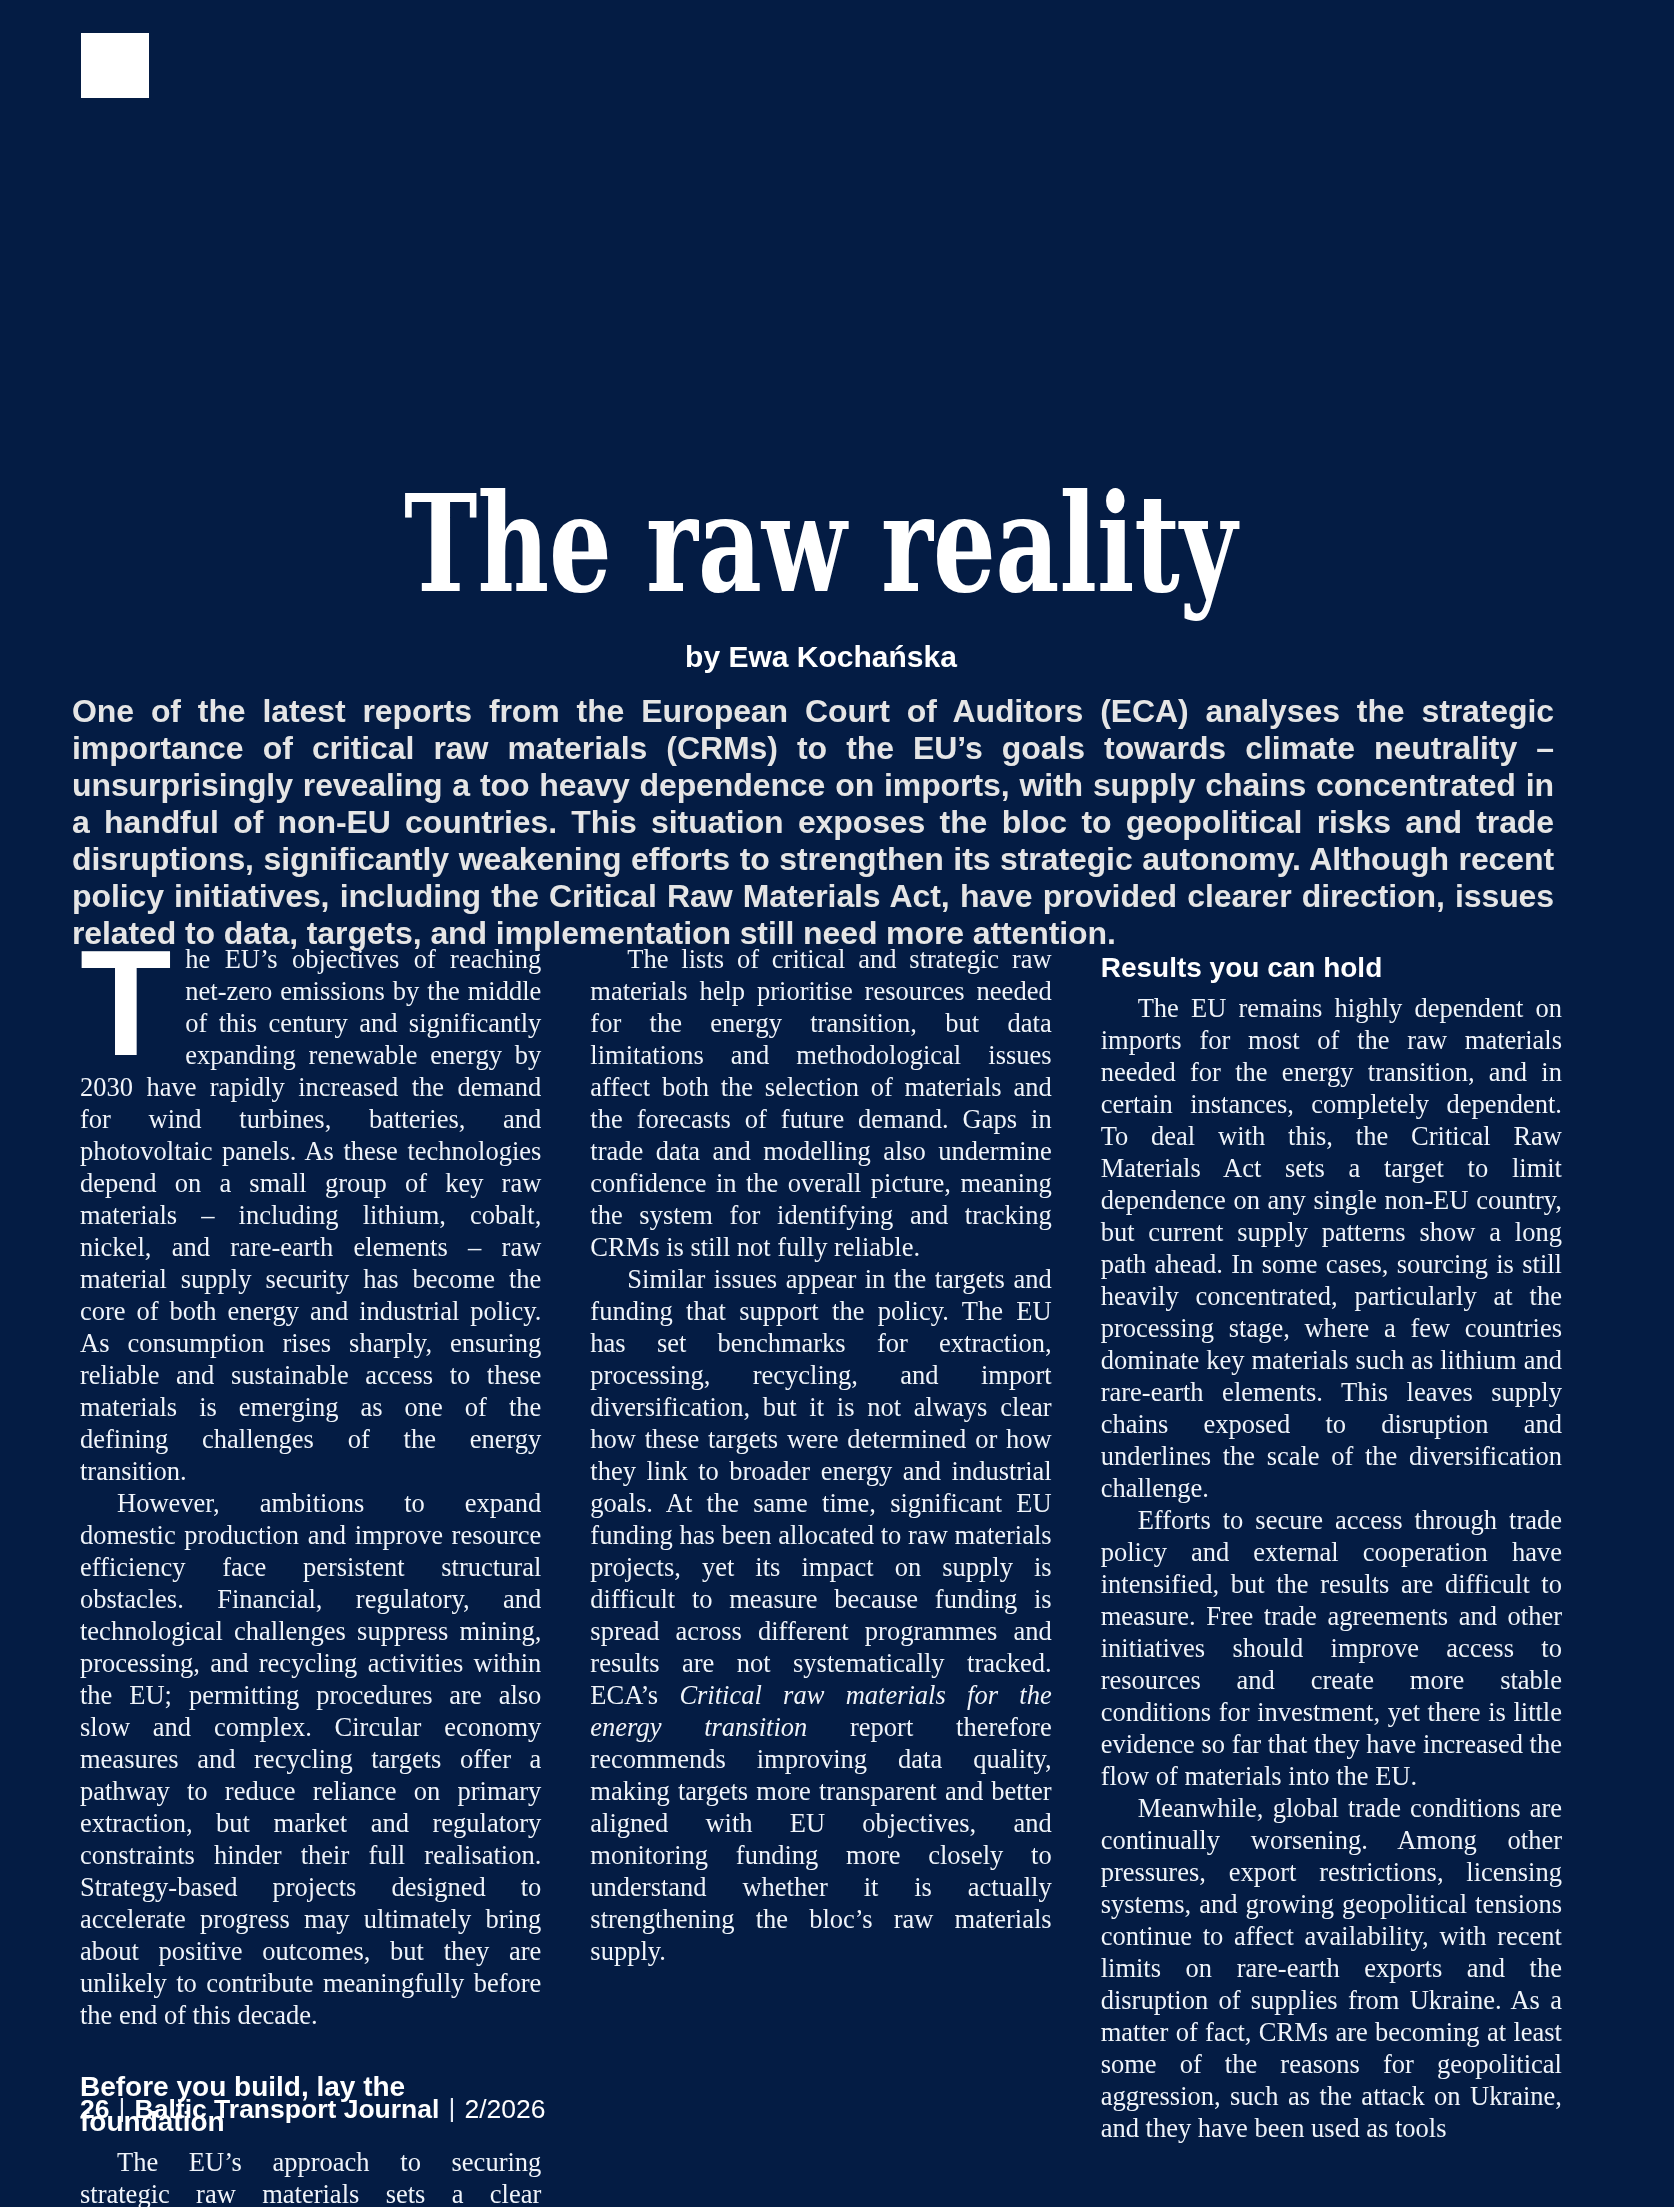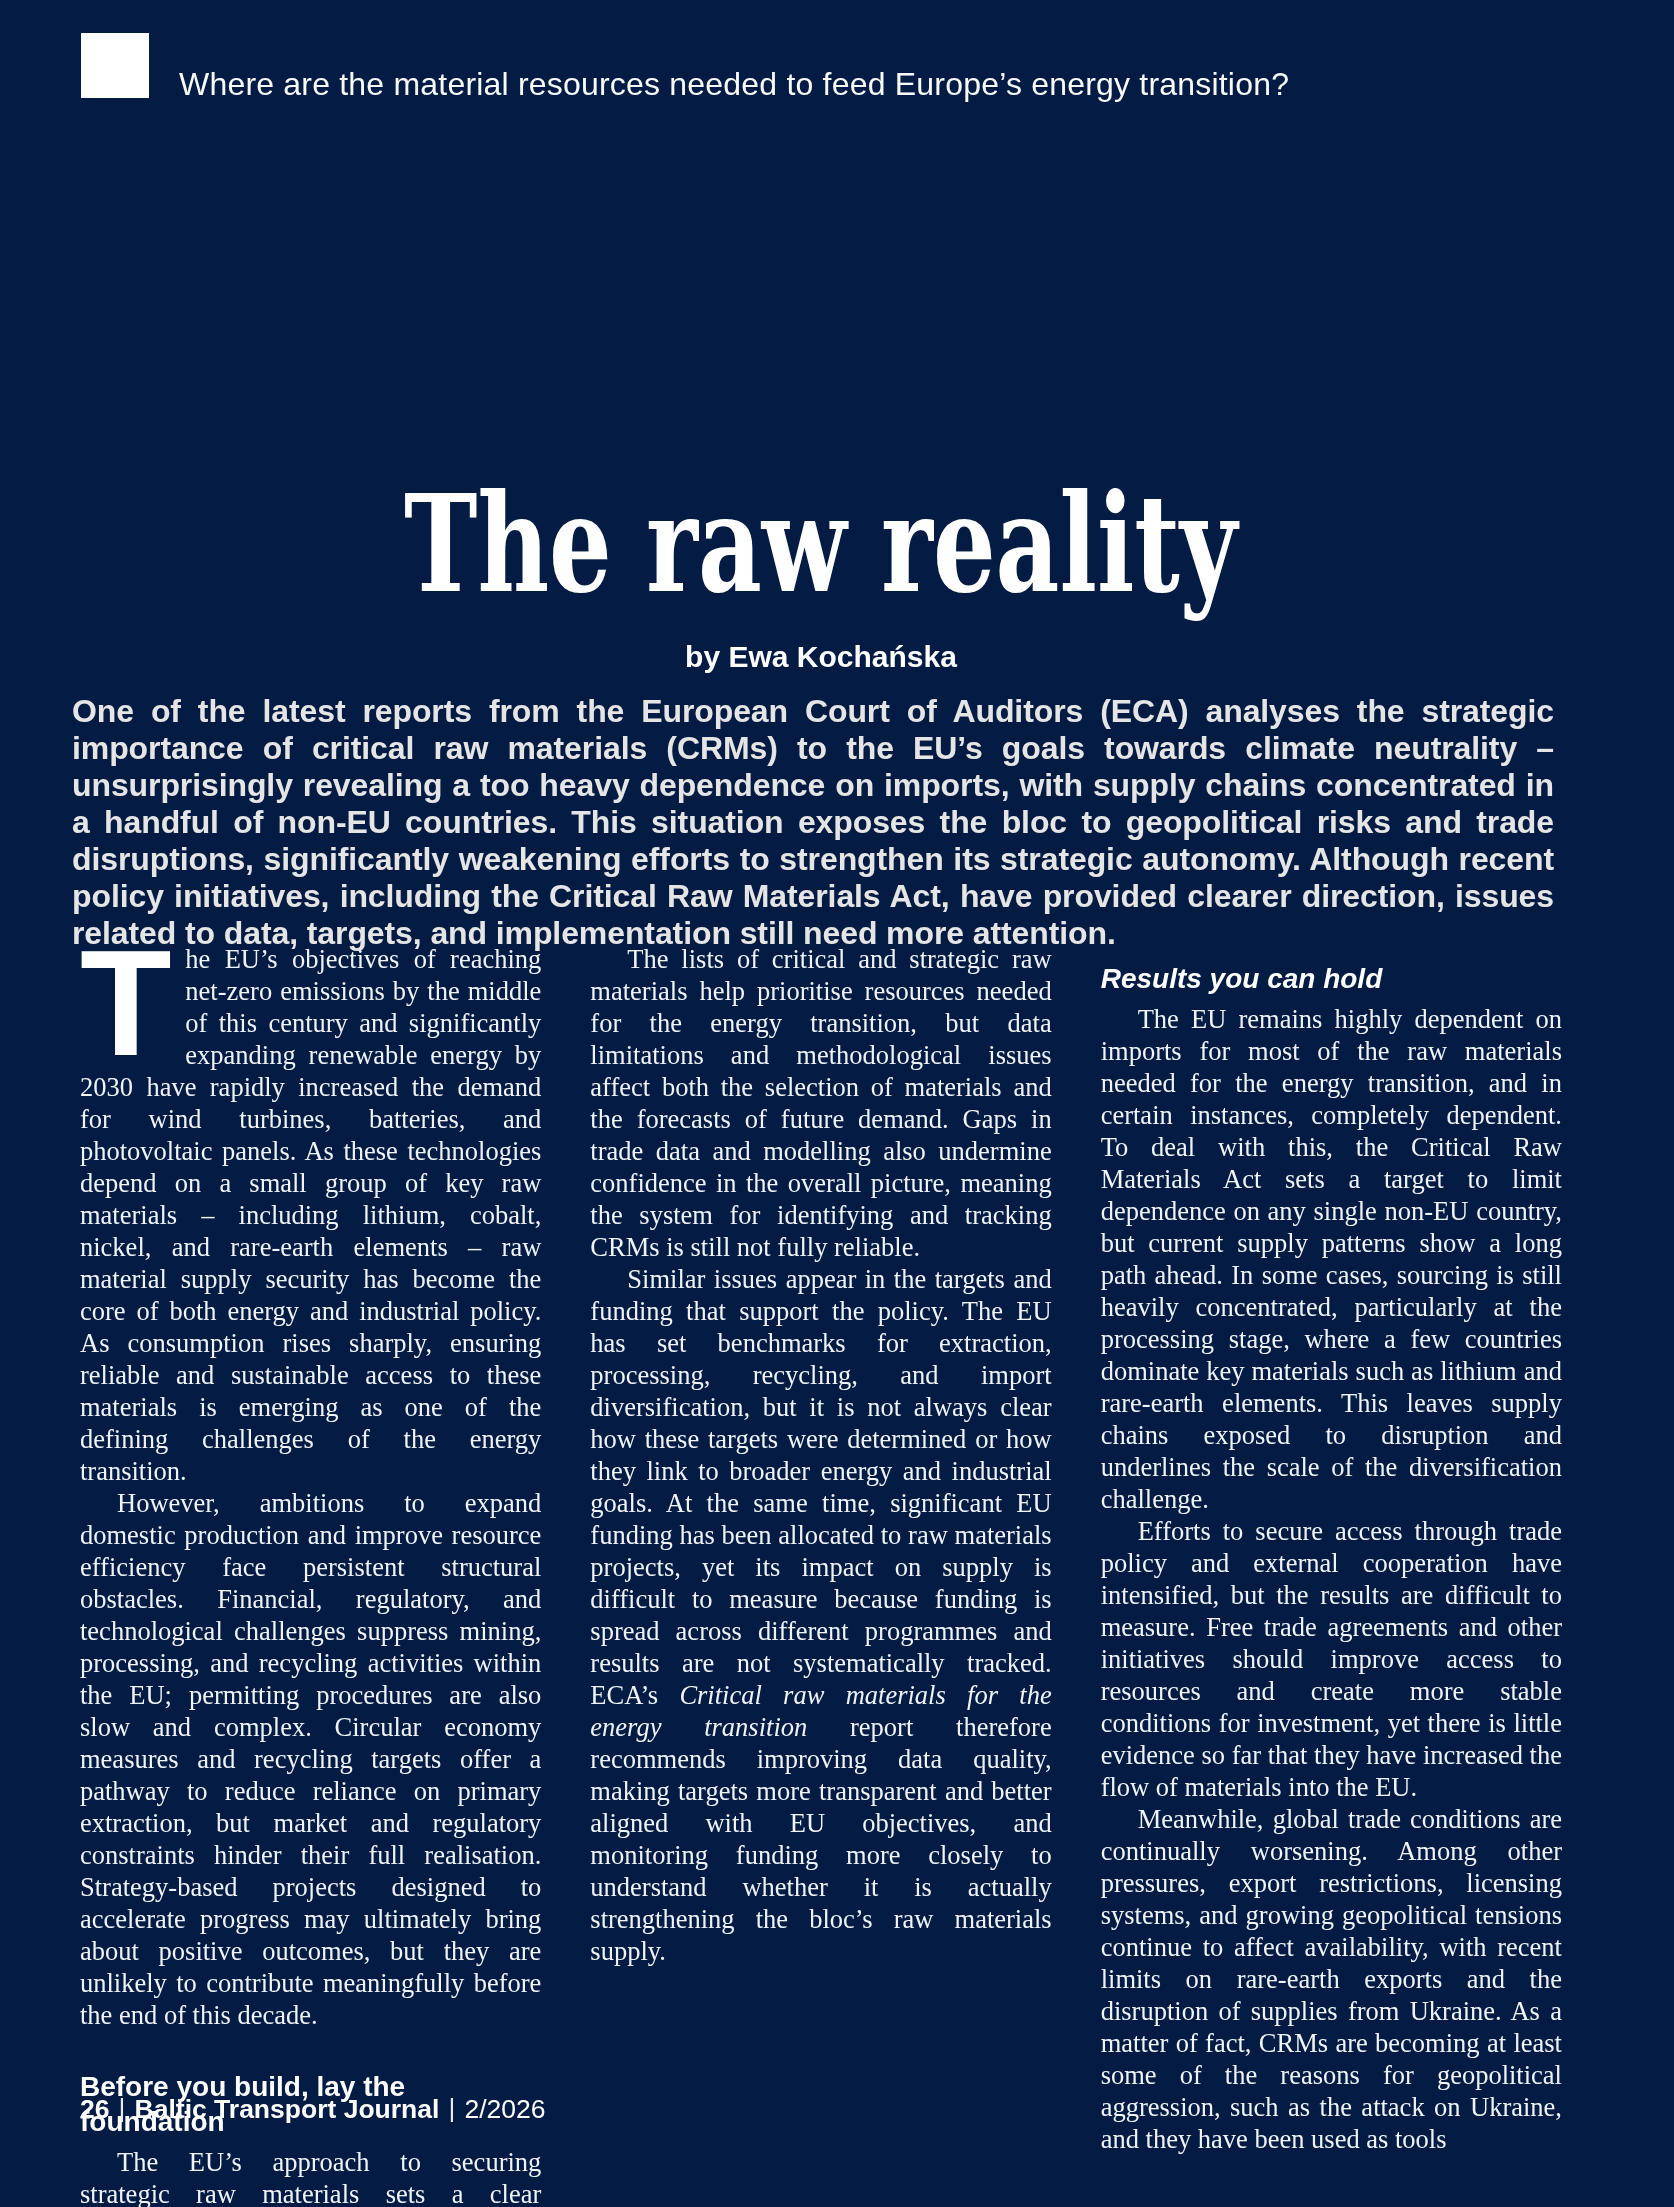--- a/index.html
+++ b/index.html
@@ -67,39 +67,38 @@
     float:left;
     font-family:"Liberation Sans",sans-serif;font-weight:700;
     font-size:150px;line-height:113px;
     padding:3.7px 13.7px 0 0;color:#ffffff;
   }
   .body-heading{
     font-family:"Liberation Sans",sans-serif;
     font-weight:700;font-size:28px;line-height:35px;
     margin:38px 0 7.3px 0;color:#ffffff;text-align:left;
   }
-  .body-heading.first{margin-top:18px;font-style:italic;}
+  .body-heading.first{margin-top:7px;}
   .italic{font-style:italic;}
 
   
   .footer{
     position:absolute;left:80px;top:2094px;
     font-size:26.5px;line-height:31px;color:#ffffff;white-space:nowrap;
   }
   .footer .fb{font-weight:700;margin-top:24px;}
   .footer .fr{font-weight:400;margin-top:28px;}
   .footer .sep{font-weight:400;margin:0 9.1px;position:relative;top:-0.9px;color:#e8edf5;}
 </style>
 </head>
 <body>
 
 <div class="page">
 
   <div class="kicker-square"></div>
-  <div class="kicker">Where are the material resources needed to feed Europe’s energy transition?</div>
 
   <div class="title-wrap">
     <span class="main-title">The raw reality</span>
   </div>
   <div class="byline">by Ewa Kochańska</div>
 
   <div class="intro">One of the latest reports from the European Court of Auditors (ECA) analyses the strategic importance of critical raw materials (CRMs) to the EU’s goals towards climate neutrality – unsurprisingly revealing a too heavy dependence on imports, with supply chains concentrated in a handful of non-EU countries. This situation exposes the bloc to geopolitical risks and trade disruptions, significantly weakening efforts to strengthen its strategic autonomy. Although recent policy initiatives, including the Critical Raw Materials Act, have provided clearer direction, issues related to data, targets, and implementation still need more attention.</div>
 
   <div class="columns">
 

